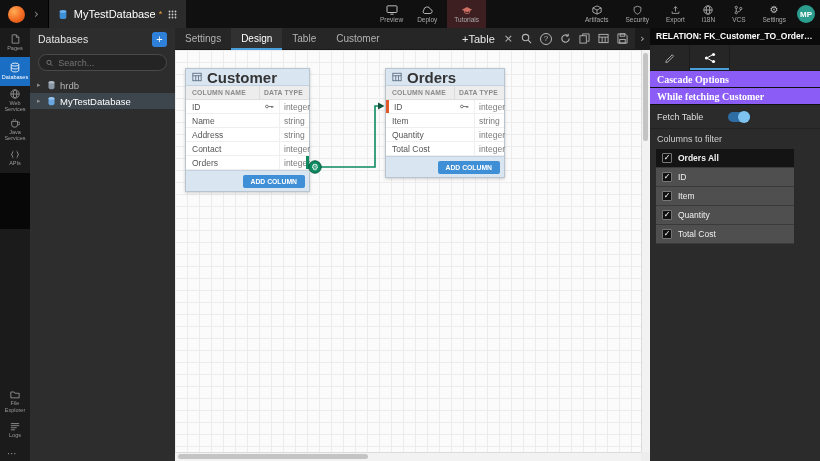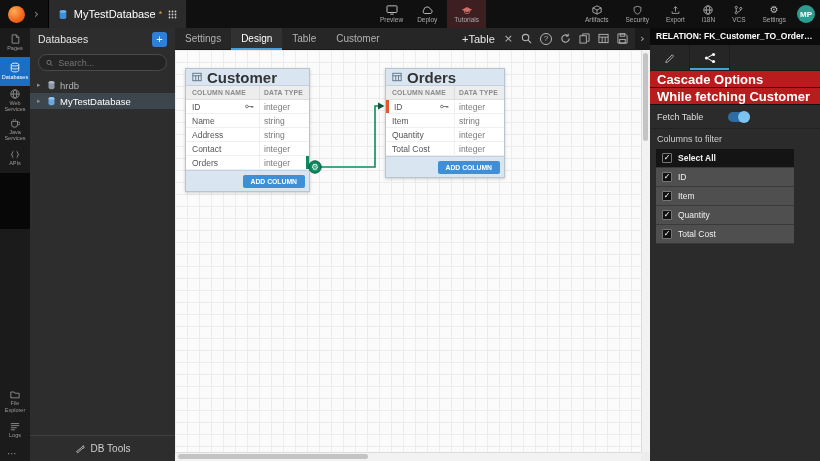--- a/index.html
+++ b/index.html
@@ -71,21 +71,21 @@
   
   .tcard { position:absolute; background:#fff; border:1px solid #b8c4ce; box-shadow:0 1px 3px rgba(0,0,0,.18); font-size:9px; }
   .tc-head { height:17px; background:#d9e6f2; display:flex; align-items:center; gap:5px; padding:0 6px;
              border-bottom:1px solid #c3d2de; font-weight:bold; color:#333; font-size:15px; }
   .tc-cols { height:14px; display:flex; align-items:center; background:#ededed; border-bottom:1px solid #ddd;
              color:#8a8a8a; font-size:6.8px; font-weight:bold; letter-spacing:.2px; }
   .tc-cols .c1 { flex:1; padding-left:6px; }
   .tc-cols .c2 { width:50px; padding-left:4px; border-left:1px solid #ddd; align-self:stretch; display:flex; align-items:center; }
   .tc-row { height:14px; display:flex; align-items:center; border-bottom:1px solid #efefef; position:relative; color:#555; }
   .tc-name { flex:1; display:flex; align-items:center; justify-content:space-between; padding:0 5px 0 6px; font-size:8.5px; }
-  .tc-type { width:50px; padding-left:4px; border-left:1px solid #efefef; color:#7a7a7a; font-size:8.5px; align-self:stretch; display:flex; align-items:center; }
+  .tc-type { width:30px; padding-left:4px; border-left:1px solid #efefef; color:#7a7a7a; font-size:8.5px; align-self:stretch; display:flex; align-items:center; }
   .tc-foot { height:21px; background:#d9e6f2; display:flex; align-items:center; justify-content:flex-end; padding:0 4px; border-top:1px solid #c3d2de; }
   .addcol { background:#3f8fd6; color:#fff; font-size:6.8px; font-weight:bold; border:none; border-radius:2px; padding:3px 8px;
             font-family:"Liberation Sans",sans-serif; }
   .anchor-r { position:absolute; right:0; top:0; bottom:0; width:3px; background:#0d8a5f; }
   .anchor-l { position:absolute; left:0; top:0; bottom:0; width:3px; background:#e2582a; }
 
   .connector { position:absolute; left:0; top:0; pointer-events:none; z-index:3; }
 
   
   .vscroll { position:absolute; top:0; right:0; bottom:9px; width:9px; background:#f2f2f2; border-left:1px solid #dcdcdc; }
@@ -94,22 +94,22 @@
   .hthumb { position:absolute; left:3px; top:1px; height:5px; width:190px; background:#c4c4c4; border-radius:3px; }
   .scorner { position:absolute; right:0; bottom:0; width:9px; height:9px; background:#ededed; }
 
   
   .rpanel { position:absolute; right:0; top:28px; bottom:0; width:170px; background:#2b2b2b; color:#ddd; z-index:4; }
   .rp-title { height:17px; background:#0b0b0b; color:#fff; font-size:8.5px; font-weight:bold; line-height:17px;
               padding:0 6px; white-space:nowrap; overflow:hidden; text-overflow:ellipsis; }
   .rp-tabs { height:26px; background:#262626; display:flex; border-bottom:1px solid #1c1c1c; }
   .rp-tab { width:40px; display:flex; align-items:center; justify-content:center; border-right:1px solid #1c1c1c; color:#b5b5b5; }
   .rp-tab.active { color:#fff; box-shadow:inset 0 -2px 0 #4a9eda; }
-  .rp-sec { height:17px; background:#b91c1c; display:flex; align-items:center; padding:0 7px;
-            font-size:13px; font-weight:bold; color:#fff; border-bottom:1px solid #111; }
+  .rp-sec { height:17px; background:#8b5cf6; display:flex; align-items:center; padding:0 7px;
+            font-size:10px; font-weight:bold; color:#fff; border-bottom:1px solid #111;font-family:Liberation Serif, serif; }
   .rp-row { height:24px; position:relative; display:flex; align-items:center; padding:0 7px; font-size:9px;
             color:#ddd; border-bottom:1px solid #232323; }
   .rp-label { height:20px; display:flex; align-items:center; padding:0 7px; font-size:9px; color:#cfcfcf; }
   .toggle { position:absolute; left:78px; width:22px; height:10px; border-radius:5px; }
   .toggle .knob { position:absolute; top:-1px; width:12px; height:12px; border-radius:50%; }
   .toggle.off { background:#555; }
   .toggle.off .knob { left:0; background:#999; }
   .toggle.on { background:#2d6da3; }
   .toggle.on .knob { right:0; background:#7ec3f0; }
   .filters { margin:0 26px 0 6px; }
@@ -297,26 +297,20 @@
       </div>
       <div class="tree-item selected">
         <span class="chev glyph">▸</span>
         <svg viewBox="0 0 12 13" width="9" height="10">
           <path d="M2 3c0-1.1 1.8-2 4-2s4 .9 4 2v7c0 1.1-1.8 2-4 2s-4-.9-4-2z" fill="#6aa7e0"></path>
           <ellipse cx="6" cy="3" rx="4" ry="1.6" fill="#9cc8f0"></ellipse>
         </svg>
         <span>MyTestDatabase</span>
       </div>
     </div>
-    <div class="dbp-foot">
-      <svg viewBox="0 0 12 12" width="10" height="10">
-        <path d="M7.5 4.5 10 2l1 2.5-2.5 1L4 10a1.2 1.2 0 0 1-2-1z" fill="none" stroke="currentColor"></path>
-      </svg>
-      <span>DB Tools</span>
-    </div>
   </aside>
 
   <section class="workspace">
     <div class="wtabs">
       <span class="wtab">Settings</span>
       <span class="wtab active">Design</span>
       <span class="wtab">Table</span>
       <span class="wtab">Customer</span>
       <span class="wtabs-spacer"></span>
       <span class="addtable">+Table</span>
@@ -491,21 +485,21 @@
       <span class="toggle on">
           <span class="knob"></span>
         </span>
     </div>
 
     <div class="rp-label">Columns to filter</div>
 
     <div class="filters">
       <div class="f-row all">
         <span class="cb glyph">✓</span>
-        <span>Select All</span>
+        <span>Orders All</span>
       </div>
       <div class="f-row">
         <span class="cb glyph">✓</span>
         <span>ID</span>
       </div>
       <div class="f-row">
         <span class="cb glyph">✓</span>
         <span>Item</span>
       </div>
       <div class="f-row">

